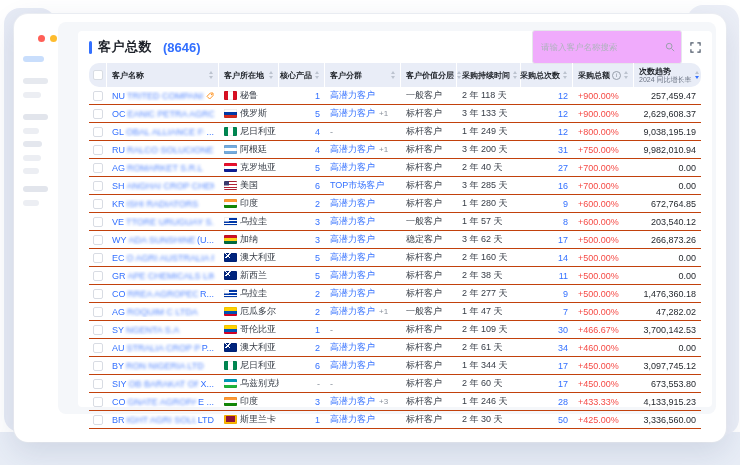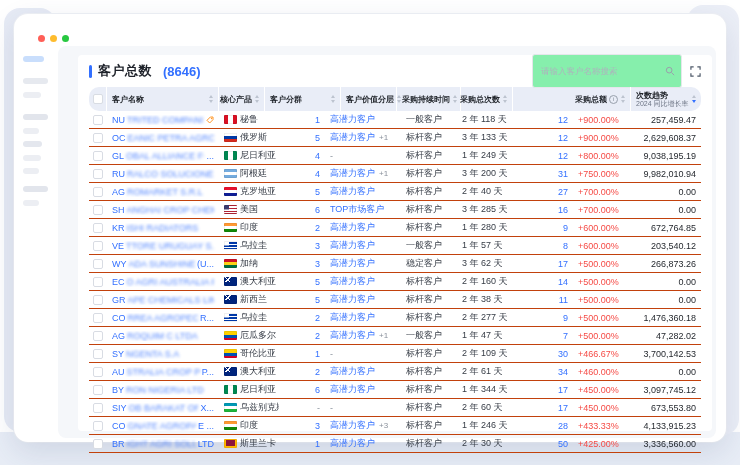--- a/index.html
+++ b/index.html
@@ -21,28 +21,28 @@
   .sb1{top:64px;width:25px;background:#e6e9ef;}
   .sb2{top:78px;width:18px;}
   .sb3{top:100px;width:25px;background:#e2e5ec;}
   .sb4{top:114px;width:16px;}
   .sb5{top:127px;width:19px;background:#e4e7ee;}
   .sb6{top:141px;width:18px;}
   .sb7{top:154px;width:16px;}
   .sb8{top:172px;width:25px;background:#e2e5ec;}
   .sb9{top:186px;width:16px;}
   
-  .panel{position:absolute;left:44px;top:32px;width:658px;height:392px;background:#f5f7fa;border-radius:8px;}
+  .panel{position:absolute;left:44px;top:8px;width:658px;height:392px;background:#f5f7fa;border-radius:8px;}
   .card{position:absolute;left:20px;top:9px;width:634px;height:376px;background:#fff;border-radius:4px;padding:0 11px;box-sizing:border-box;}
   
   .titlerow{height:32px;display:flex;align-items:center;}
   .accent{width:3px;height:13px;border-radius:2px;background:#3370ff;margin-right:6px;}
   .ptitle{font-size:13px;font-weight:700;color:#1d2129;letter-spacing:.5px;}
   .pcount{font-size:13px;font-weight:700;color:#3370ff;margin-left:11px;}
-  .search{margin-left:auto;display:flex;align-items:center;width:150px;height:20px;border:1px solid #e5e6eb;border-radius:3px;padding:16px 6px;box-sizing:border-box;background:#86efac;}
+  .search{margin-left:auto;display:flex;align-items:center;width:150px;height:20px;border:1px solid #e5e6eb;border-radius:3px;padding:16px 6px;box-sizing:border-box;background:#f0abfc;}
   .search input{border:none;outline:none;flex:1;font-size:8.5px;color:#4e5969;min-width:0;background:transparent;font-family:inherit;}
   .search input::placeholder{color:#aeb3bd;}
   .expand{margin-left:8px;display:flex;align-items:center;cursor:pointer;}
   
   .thead{display:flex;height:24px;background:#e9edf7;border-radius:10px;align-items:stretch;}
   .th{display:flex;align-items:center;justify-content:space-between;padding:0 5px;box-sizing:border-box;
       font-size:8px;font-weight:700;color:#1f2329;border-right:1px solid #fff;white-space:nowrap;}
   .th:last-child{border-right:none;}
   .th .lbl2{font-weight:400;font-size:7px;color:#6d7585;line-height:8px;}
   .th .lbl1{line-height:9px;}
@@ -136,20 +136,27 @@
             <span class="cb"></span>
           </div>
 
         <div class="th col-name">
               <span>客户名称</span>
               <span class="sort">
                 <span class="c-up"></span>
                 <span class="c-dn"></span>
               </span>
             </div>
+            <div class="th col-location">
+              <span>客户所在地</span>
+              <span class="sort">
+                <span class="c-up"></span>
+                <span class="c-dn"></span>
+              </span>
+            </div>
             <div class="th col-products">
               <span>核心产品</span>
               <span class="sort">
                 <span class="c-up"></span>
                 <span class="c-dn"></span>
               </span>
             </div>
             <div class="th col-segment">
               <span>客户分群</span>
               <span class="sort">

